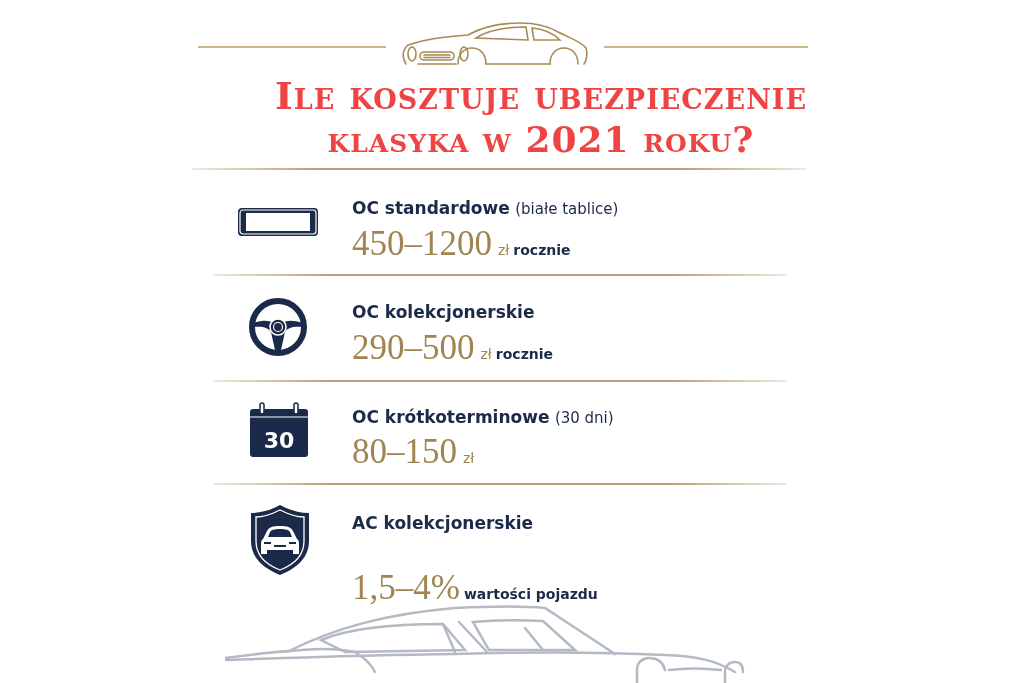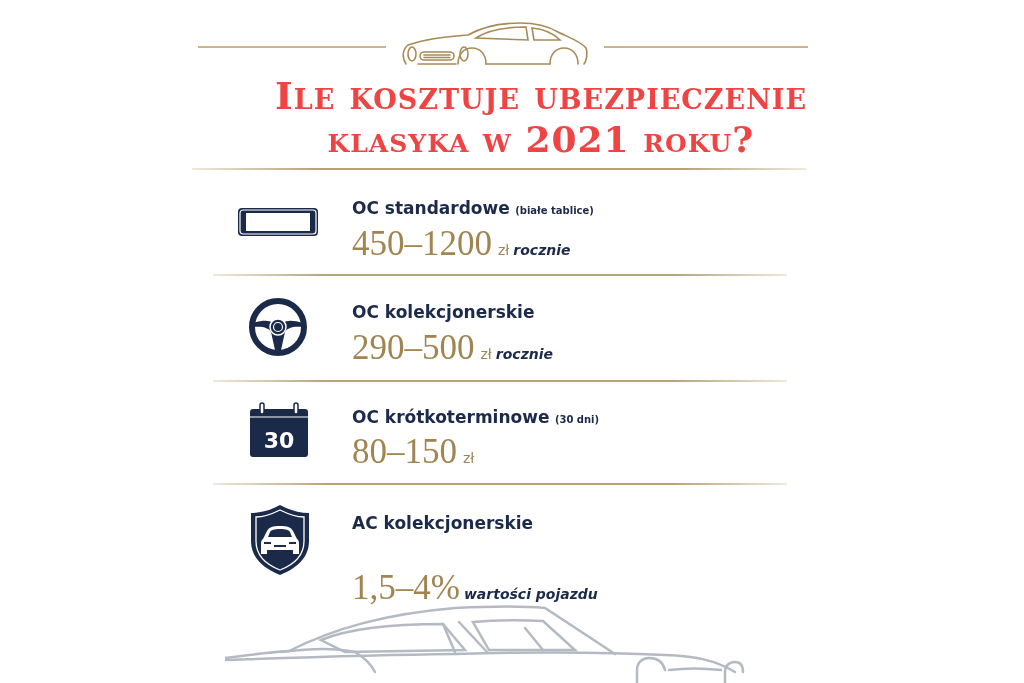--- a/index.html
+++ b/index.html
@@ -4,26 +4,26 @@
 <style>
   html, body { margin:0; padding:0; }
   body { width:1024px; height:683px; background:#ffffff; position:relative; overflow:hidden; font-family:"Liberation Sans", sans-serif; }
   .abs { position:absolute; }
   .rule-top { top:46px; height:1.5px; background:#c9b48c; }
   .title { left:0; width:1024px; text-align:center; color:#ef4444; font-family:"DejaVu Serif", serif; font-weight:bold; font-variant:small-caps; letter-spacing:1px;padding-left:29px; }
   .t1 { top:74px; font-size:38px; line-height:44px; }
   .t2 { top:118px; font-size:36px; line-height:42px; }
   .divider { height:1.5px; background:linear-gradient(90deg, rgba(201,180,140,0.3), #b8a27a 20%, #b8a27a 80%, rgba(201,180,140,0.3)); }
   .label { left:352px; color:#1c2a4a; font-family:"DejaVu Sans", sans-serif; font-size:17px; }
-  .label .muted { font-weight:bold; font-size:10px; }
+  .label .muted { font-weight:normal; font-size:15px; }
   .label .bold { font-weight:bold;text-align:right; }
   .price { left:352px; white-space:nowrap; }
   .price .num { color:#a08552; font-family:Liberation Serif, serif; font-size:35px; }
   .price .cur { color:#a08552; font-family:"DejaVu Sans", sans-serif; font-size:14px; margin-left:6px; }
-  .price .suf { color:#1c2a4a; font-family:"DejaVu Sans", sans-serif; font-weight:bold; font-size:14px; margin-left:4px;font-style:italic; }
+  .price .suf { color:#1c2a4a; font-family:"DejaVu Sans", sans-serif; font-weight:bold; font-size:14px; margin-left:4px; }
   .icon { position:absolute; }
 </style>
 </head>
 <body>
 
 <div class="abs rule-top" style="left:198px; width:188px;"></div>
 <div class="abs rule-top" style="left:604px; width:204px;"></div>
 
 <svg class="icon" style="left:398px; top:18px;" width="194" height="52" viewBox="0 0 194 52">
   <g fill="none" stroke="#a88a56" stroke-width="1.6" stroke-linecap="round">

